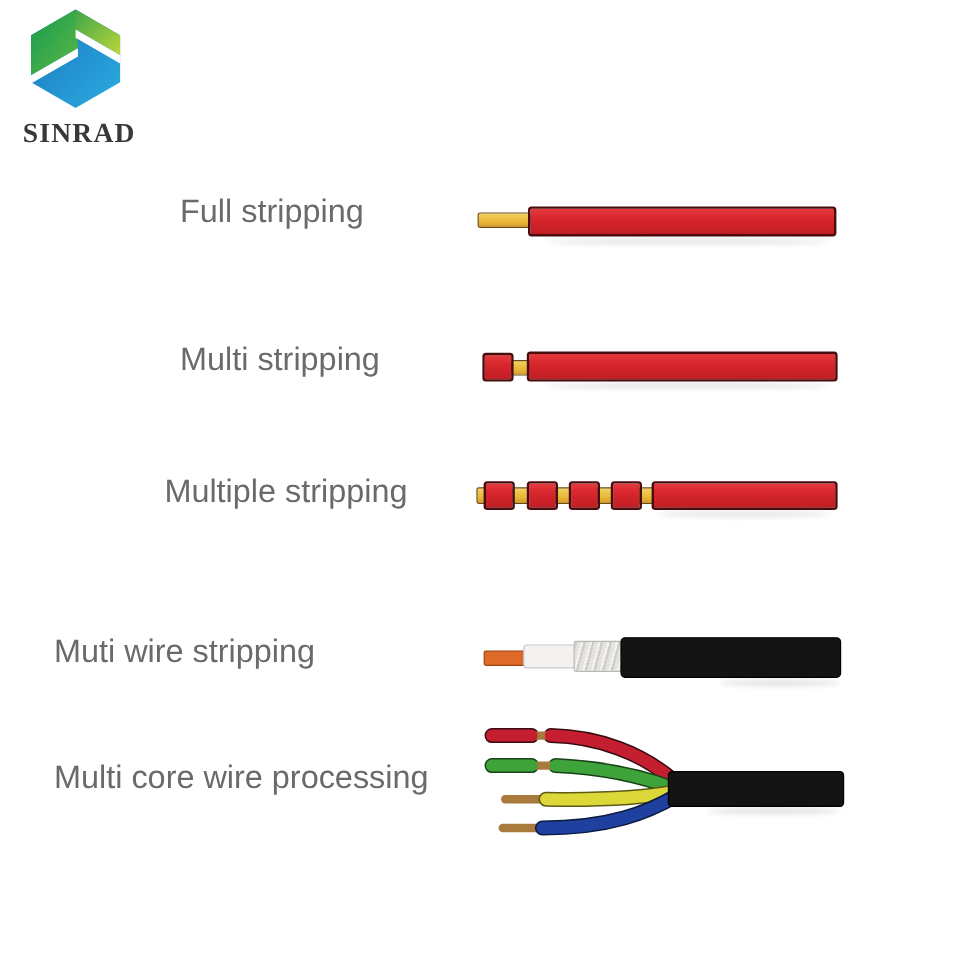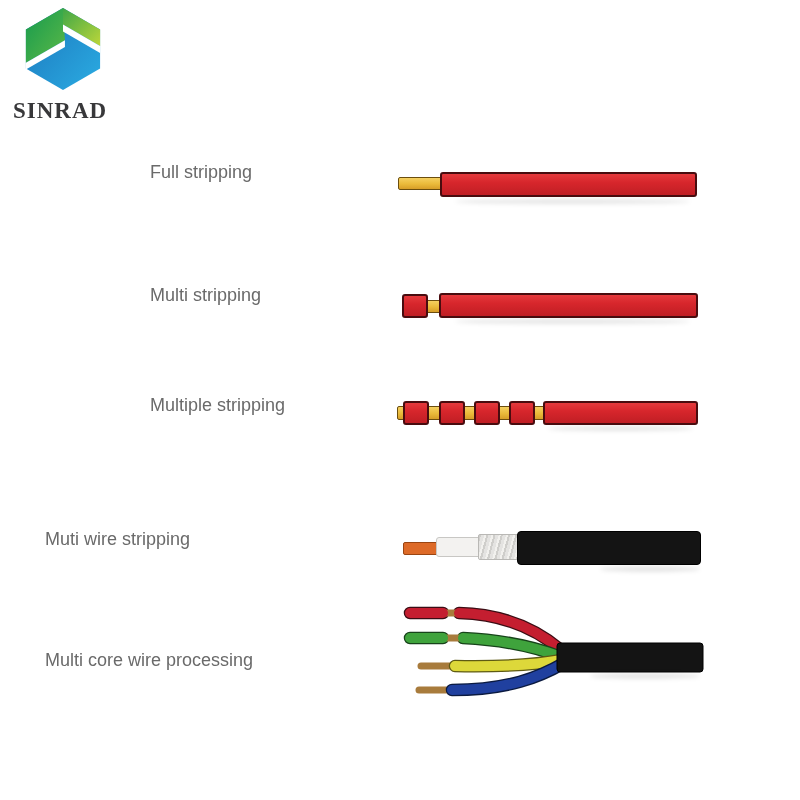--- a/index.html
+++ b/index.html
@@ -2,26 +2,26 @@
 <html style="--label-gray: #6a6a6a; --brand-text: #38383a; --wire-red: #d7262c; --wire-red-border: #490c0f; --conductor-gold: #eaba3a; --conductor-gold-border: #6b4e0e; --core-orange: #dd6a28; --core-orange-border: #9a4512; --insulation-white: #f3f2f0; --braid-gray: #e4e3e1; --jacket-black: #141414; --wire-crimson: #c41e30; --wire-green: #3fa33c; --wire-yellow: #ddd83a; --wire-blue: #20409f; --bare-copper: #a87b3c; --logo-green-dark: #169a4e; --logo-blue-dark: #1b75bc; --logo-blue-light: #2bace2;"><head>
 <meta charset="utf-8">
 <style>
   html,body{margin:0;padding:0;}
   body{width:800px;height:800px;background:#ffffff;position:relative;overflow:hidden;
        font-family:"Liberation Sans",sans-serif;}
   .abs{position:absolute;box-sizing:border-box;}
 
   
   .logo-svg{position:absolute;left:22px;top:6px;width:82px;height:86px;}
-  .brand{position:absolute;left:13px;top:99px;width:106px;text-align:left;
+  .brand{position:absolute;left:13px;top:99px;width:106px;text-align:center;
          font-family:"Liberation Serif",serif;font-weight:bold;font-size:23px;
          letter-spacing:1px;color:var(--brand-text);line-height:1;}
 
   
-  .row-label{position:absolute;font-size:18px;line-height:1;color:var(--label-gray);white-space:nowrap;}
+  .row-label{position:absolute;font-size:27px;line-height:1;color:var(--label-gray);white-space:nowrap;}
 
   
   .red-bar{background:linear-gradient(#e5393c,var(--wire-red) 40%,#c01e24);
            border:2px solid var(--wire-red-border);border-radius:3px;}
   .gold{background:linear-gradient(#f5d060,var(--conductor-gold) 55%,#d79e28);
         border:1px solid var(--conductor-gold-border);border-radius:2px;}
   .orange-core{background:var(--core-orange);border:1px solid var(--core-orange-border);border-radius:2px;}
   .white-tube{background:var(--insulation-white);border:1px solid #c8c7c4;border-radius:3px 0 0 3px;}
   .braid{background:repeating-linear-gradient(105deg,#cfcecb 0 2px,var(--braid-gray) 2px 5px,#f2f1ee 5px 7px);
          border:1px solid #b9b8b5;border-radius:2px;}
@@ -70,23 +70,23 @@
 
   <polygon points="42,2 80,24 80,41 42,19" fill="url(#gB)"></polygon>
 
   <polygon points="42,19 80,41 80,48 42,26" fill="#ffffff"></polygon>
   <polygon points="4,58 44,35 44,42 4,65" fill="#ffffff"></polygon>
 </svg>
 <div class="brand">SINRAD</div>
 
 <div class="row-label" style="left:150px;top:163px;">Full stripping</div>
 <div class="row-label" style="left:150px;top:286px;">Multi stripping</div>
-<div class="row-label" style="left:150px;top:396px;">Multiple stripping</div>
+<div class="row-label" style="left:137px;top:396px;">Multiple stripping</div>
 <div class="row-label" style="left:45px;top:530px;">Muti wire stripping</div>
-<div class="row-label" style="left:45px;top:635px;margin-top:16px;">Multi core wire processing</div>
+<div class="row-label" style="left:45px;top:635px;">Multi core wire processing</div>
 
 <div class="abs gold" style="left:398px;top:177px;width:44px;height:13px;"></div>
 <div class="abs red-bar" style="left:440px;top:172px;width:257px;height:25px;"></div>
 <div class="abs shadow" style="left:455px;top:199px;width:235px;height:5px;"></div>
 
 <div class="abs gold" style="left:426px;top:300px;width:16px;height:13px;"></div>
 <div class="abs red-bar" style="left:402px;top:294px;width:26px;height:24px;"></div>
 <div class="abs red-bar" style="left:439px;top:293px;width:259px;height:25px;"></div>
 <div class="abs shadow" style="left:455px;top:319px;width:235px;height:5px;"></div>
 

